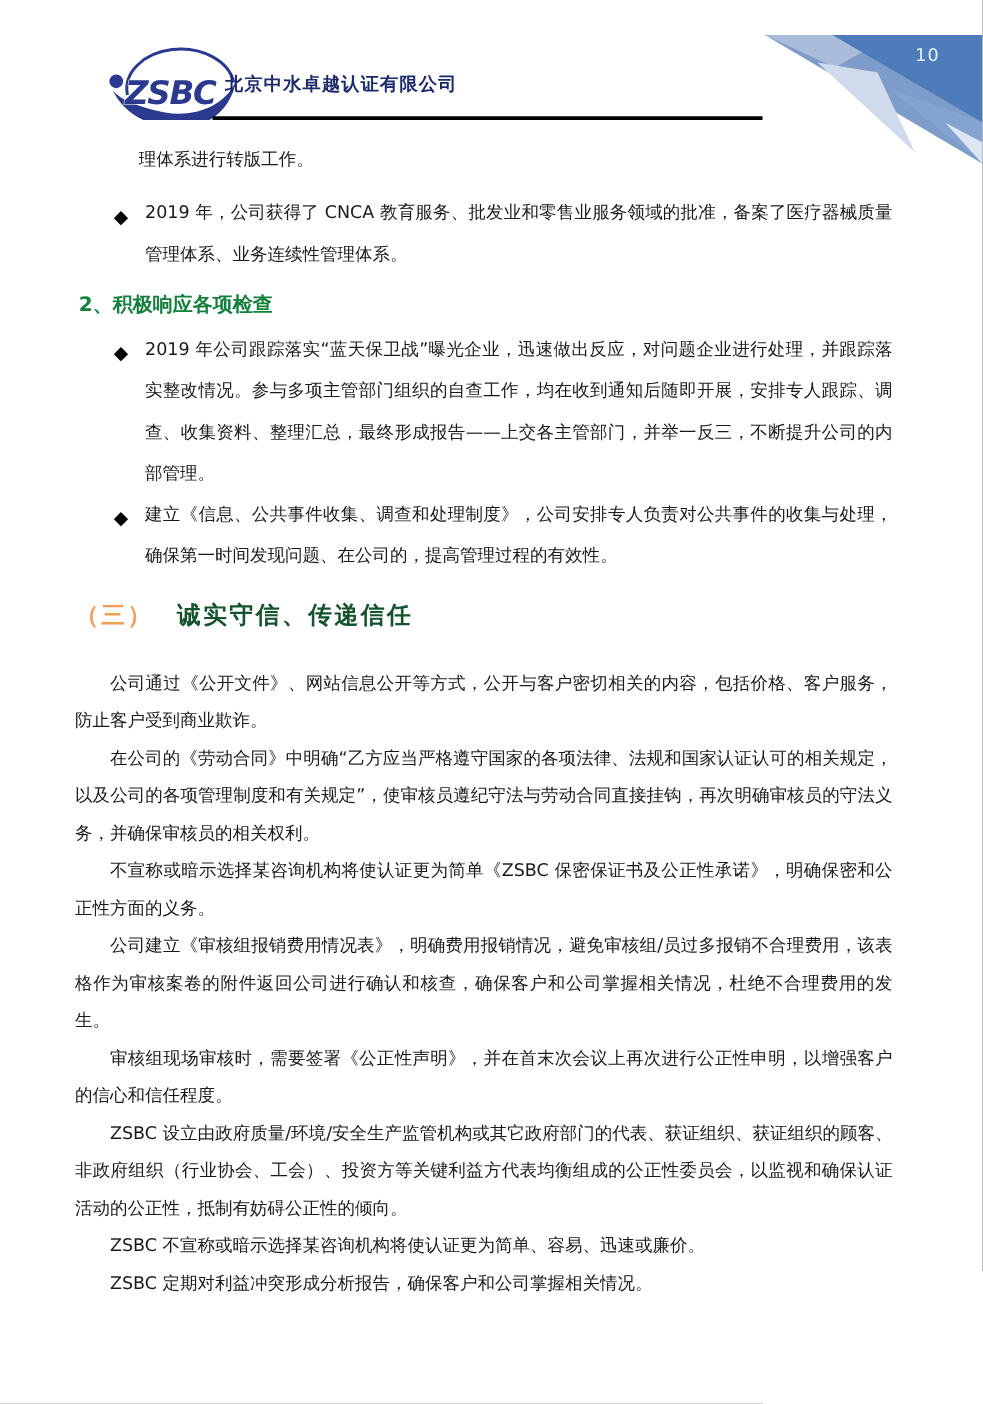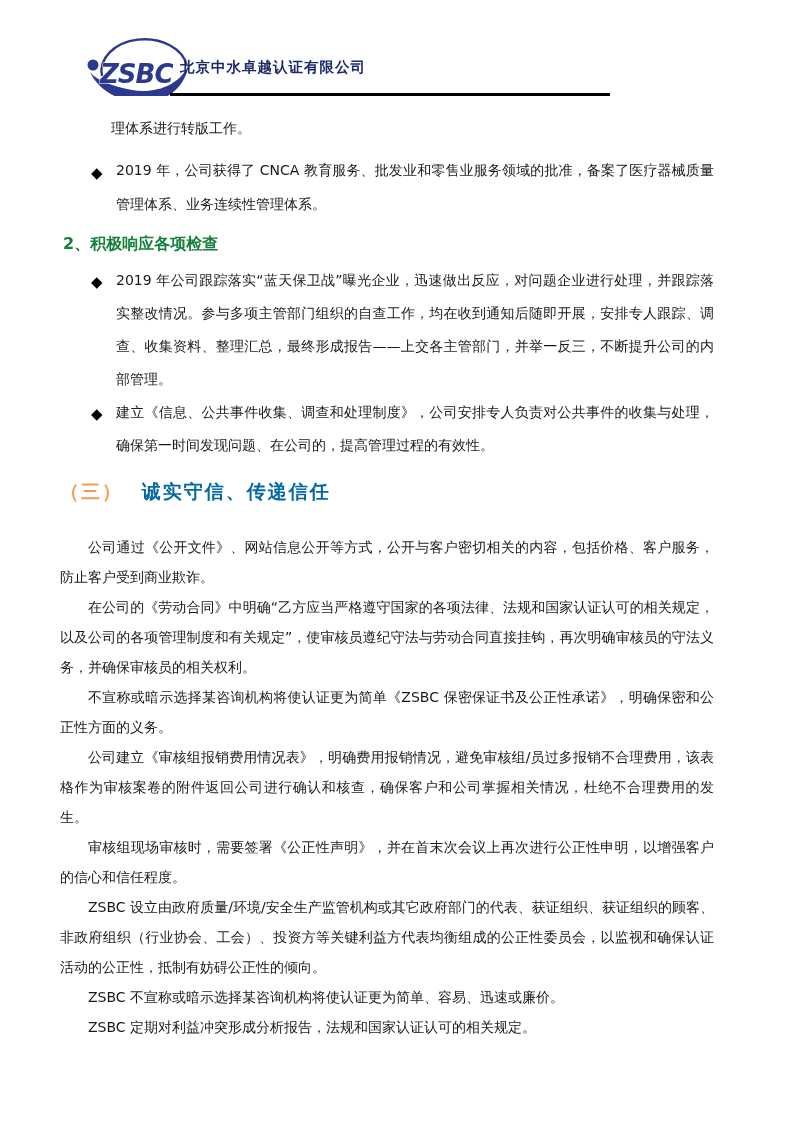--- a/index.html
+++ b/index.html
@@ -58,21 +58,21 @@
   .sec2-heading {
     margin: 13px 0 9px 3px;
     font-size: 16px; font-weight: bold; color: #15803d;
   }
 
   .sec3-heading {
     margin: 17px 0 0 0;
     font-size: 19px; font-weight: bold; letter-spacing: 2px;
   }
   .sec3-heading .prefix { color: #f09d55; margin-right: 10px; }
-  .sec3-heading .title  { color: #0369a1; text-align: right; }
+  .sec3-heading .title  { color: #14532d; text-align: right; }
 
   .body-para {
     margin: 0;
     font-size: 14px; line-height: 30px;
     text-align: justify;
     text-indent: 2em;
   }
   .body-para.first { margin-top: 27px; }
 </style>
 </head>
@@ -86,20 +86,31 @@
       <path d="M4 50 C14 72 42 84 68 79 C88 75 100 60 103 42 C94 64 68 72 46 68 C26 64 10 58 4 50 Z" fill="#2b3a8f"></path>
       <circle cx="7" cy="43" r="5.5" fill="#2b3a8f"></circle>
       <text x="14" y="61" font-size="26" font-family="DejaVu Sans, sans-serif" font-style="italic" font-weight="bold" fill="#2b3a8f" stroke="#ffffff" stroke-width="0.8" paint-order="stroke" letter-spacing="-1">ZSBC</text>
     </svg>
   </div>
 
   <div class="company-name">北京中水卓越认证有限公司</div>
 
   <div class="header-rule"></div>
 
+  <div class="corner">
+    <svg width="176" height="132" viewBox="0 0 176 132">
+      <polygon points="2,28 176,28 176,131" fill="#7e9cca"></polygon>
+      <polygon points="2,28 104,28 58,54" fill="#a9bcdc"></polygon>
+      <polygon points="56,28 176,28 176,98" fill="#4e7cba"></polygon>
+      <polygon points="44,50 92,58 122,122" fill="#cfdbed"></polygon>
+      <polygon points="100,70 176,131 176,98" fill="#84a3d0"></polygon>
+      <polygon points="146,98 176,131 176,114" fill="#dde6f2"></polygon>
+    </svg>
+    <span class="page-num">10</span>
+  </div>
 
   <div class="content">
 
     <p class="cont-line">理体系进行转版工作。</p>
 
     <div class="bullet-item bullet-first">
       <span class="marker">◆</span>
       <span>2019 年，公司获得了 CNCA 教育服务、批发业和零售业服务领域的批准，备案了医疗器械质量管理体系、业务连续性管理体系。</span>
     </div>
 
@@ -120,16 +131,16 @@
       <span class="title">诚实守信、传递信任</span>
     </h3>
 
     <p class="body-para first">公司通过《公开文件》、网站信息公开等方式，公开与客户密切相关的内容，包括价格、客户服务，防止客户受到商业欺诈。</p>
     <p class="body-para">在公司的《劳动合同》中明确“乙方应当严格遵守国家的各项法律、法规和国家认证认可的相关规定，以及公司的各项管理制度和有关规定”，使审核员遵纪守法与劳动合同直接挂钩，再次明确审核员的守法义务，并确保审核员的相关权利。</p>
     <p class="body-para">不宣称或暗示选择某咨询机构将使认证更为简单《ZSBC 保密保证书及公正性承诺》，明确保密和公正性方面的义务。</p>
     <p class="body-para">公司建立《审核组报销费用情况表》，明确费用报销情况，避免审核组/员过多报销不合理费用，该表格作为审核案卷的附件返回公司进行确认和核查，确保客户和公司掌握相关情况，杜绝不合理费用的发生。</p>
     <p class="body-para">审核组现场审核时，需要签署《公正性声明》，并在首末次会议上再次进行公正性申明，以增强客户的信心和信任程度。</p>
     <p class="body-para">ZSBC 设立由政府质量/环境/安全生产监管机构或其它政府部门的代表、获证组织、获证组织的顾客、非政府组织（行业协会、工会）、投资方等关键利益方代表均衡组成的公正性委员会，以监视和确保认证活动的公正性，抵制有妨碍公正性的倾向。</p>
     <p class="body-para">ZSBC 不宣称或暗示选择某咨询机构将使认证更为简单、容易、迅速或廉价。</p>
-    <p class="body-para">ZSBC 定期对利益冲突形成分析报告，法规和国家认证认可的相关规定。</p>
+    <p class="body-para">ZSBC 定期对利益冲突形成分析报告，确保客户和公司掌握相关情况。</p>
 
   </div>
 </div>
 
 </body></html>

